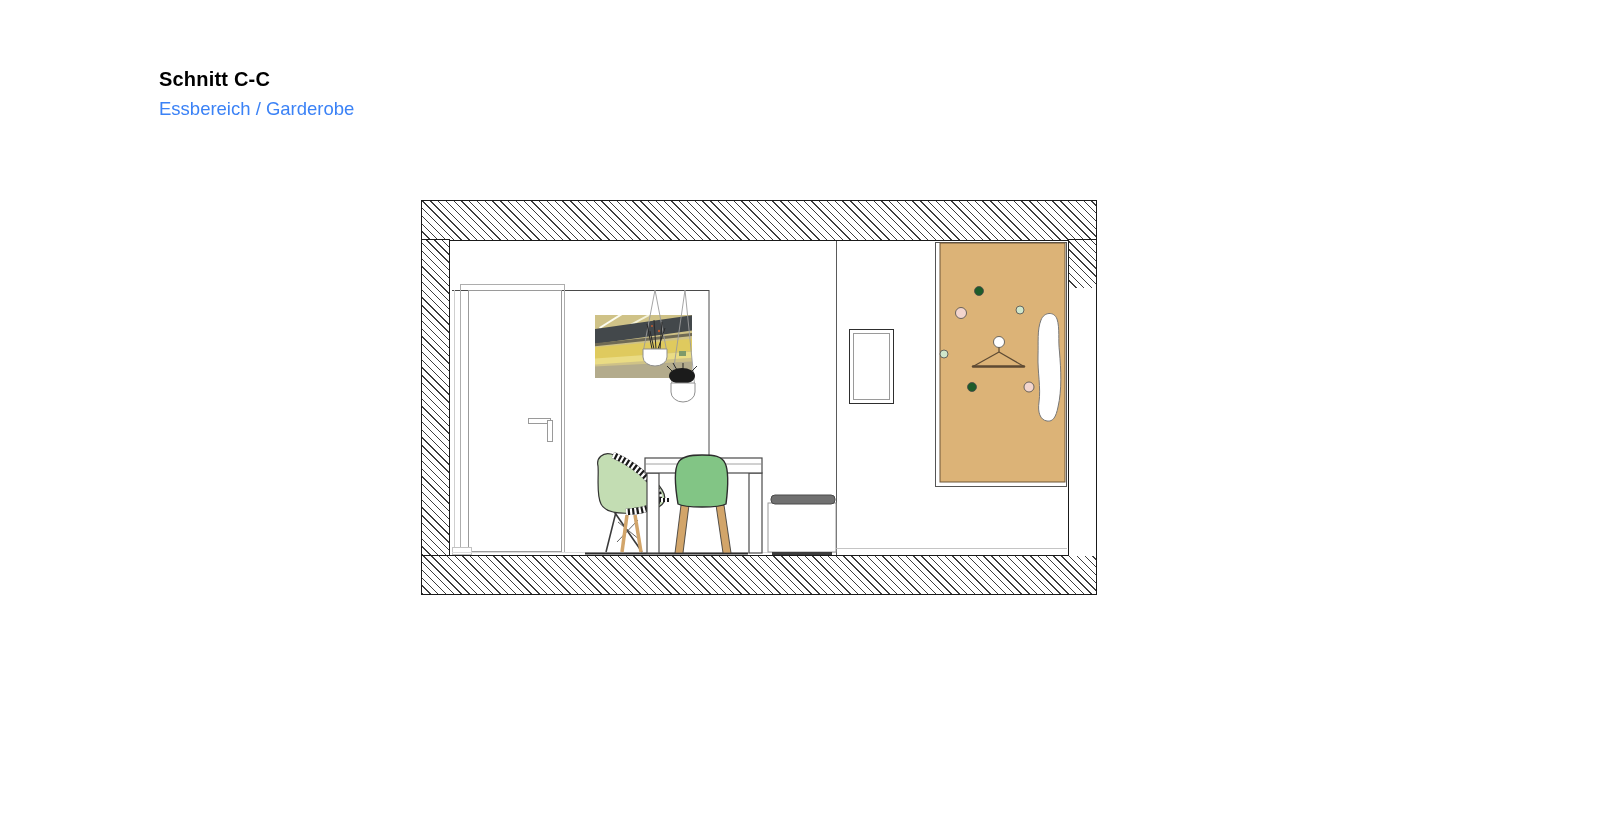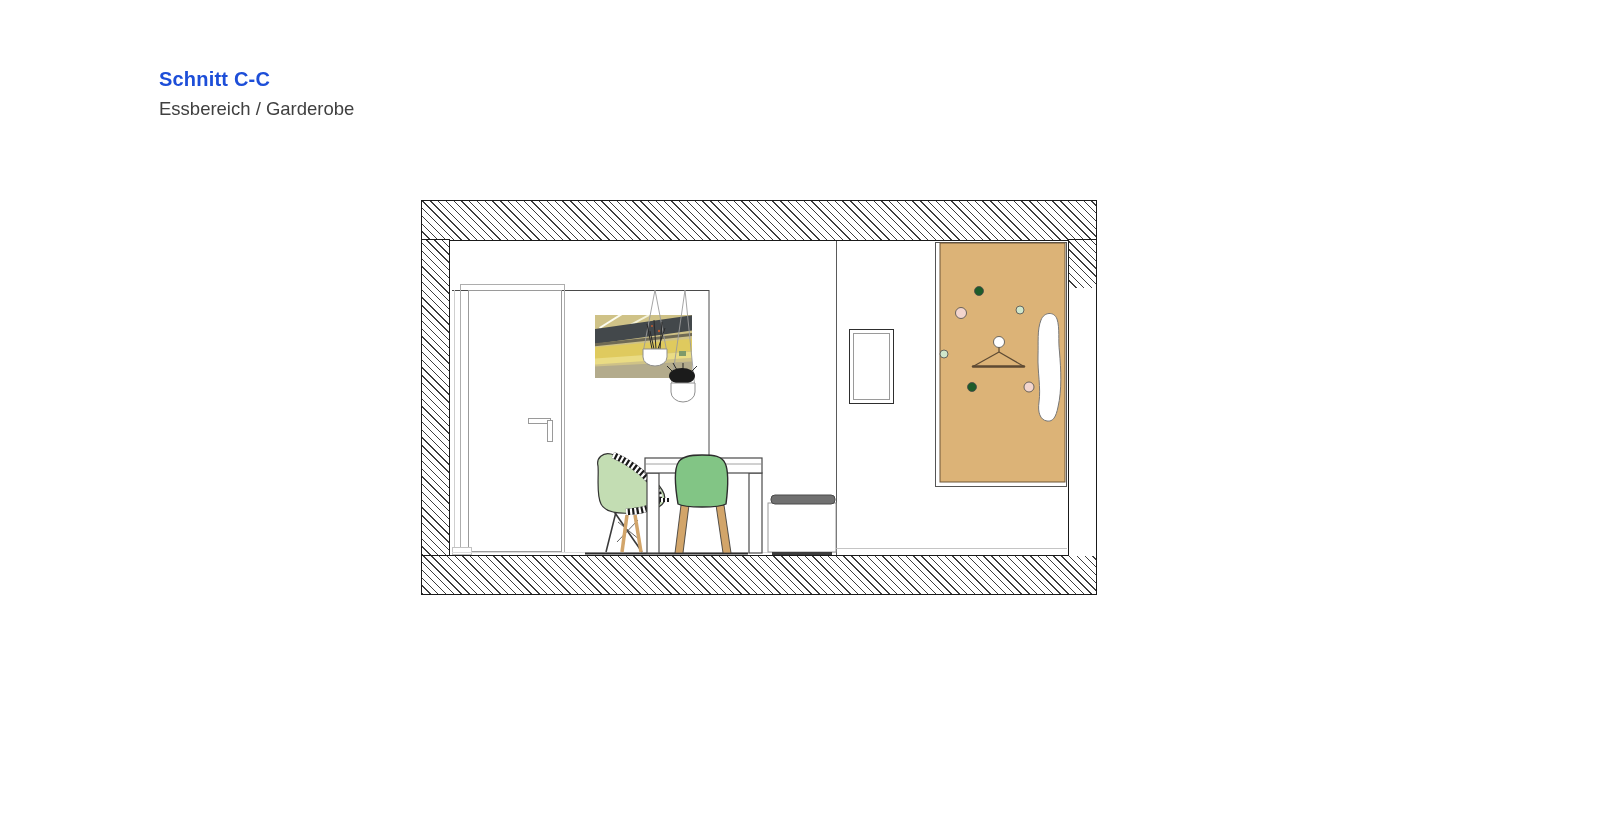--- a/index.html
+++ b/index.html
@@ -1,19 +1,19 @@
 <!DOCTYPE html>
 <html><head>
 <meta charset="utf-8">
 <style>
   html,body{margin:0;padding:0;background:#ffffff;width:1600px;height:835px;overflow:hidden;
     font-family:"Liberation Sans", sans-serif;}
   .titleblock{position:absolute;left:159px;top:68px;}
-  .titleblock h1{margin:0;font-size:20px;font-weight:700;color:#1d4ed8;letter-spacing:.2px;}
-  .titleblock .sub{margin-top:7px;font-size:18.5px;font-weight:400;color:#404040;}
+  .titleblock h1{margin:0;font-size:20px;font-weight:700;color:#000000;letter-spacing:.2px;}
+  .titleblock .sub{margin-top:7px;font-size:18.5px;font-weight:400;color:#3b82f6;}
   .drawing{position:absolute;left:421px;top:200px;width:676px;height:395px;}
   .drawing *, .drawing{box-sizing:border-box;}
   .abs{position:absolute;}
   .hatch{background-image:repeating-linear-gradient(45deg,#3d3d3d 0 1px,transparent 1px 5.5px);
     background-color:#fff;border:1.5px solid #1a1a1a;}
   .ceiling{left:0;top:0;width:676px;height:41px;}
   .floor{left:0;top:355px;width:676px;height:40px;}
   .wall-left{left:0;top:39px;width:29px;height:317px;}
   .beam-right{left:647px;top:39px;width:29px;height:51px;}
   .wall-right-strip{left:647px;top:88px;width:29px;height:268px;background:#fff;

